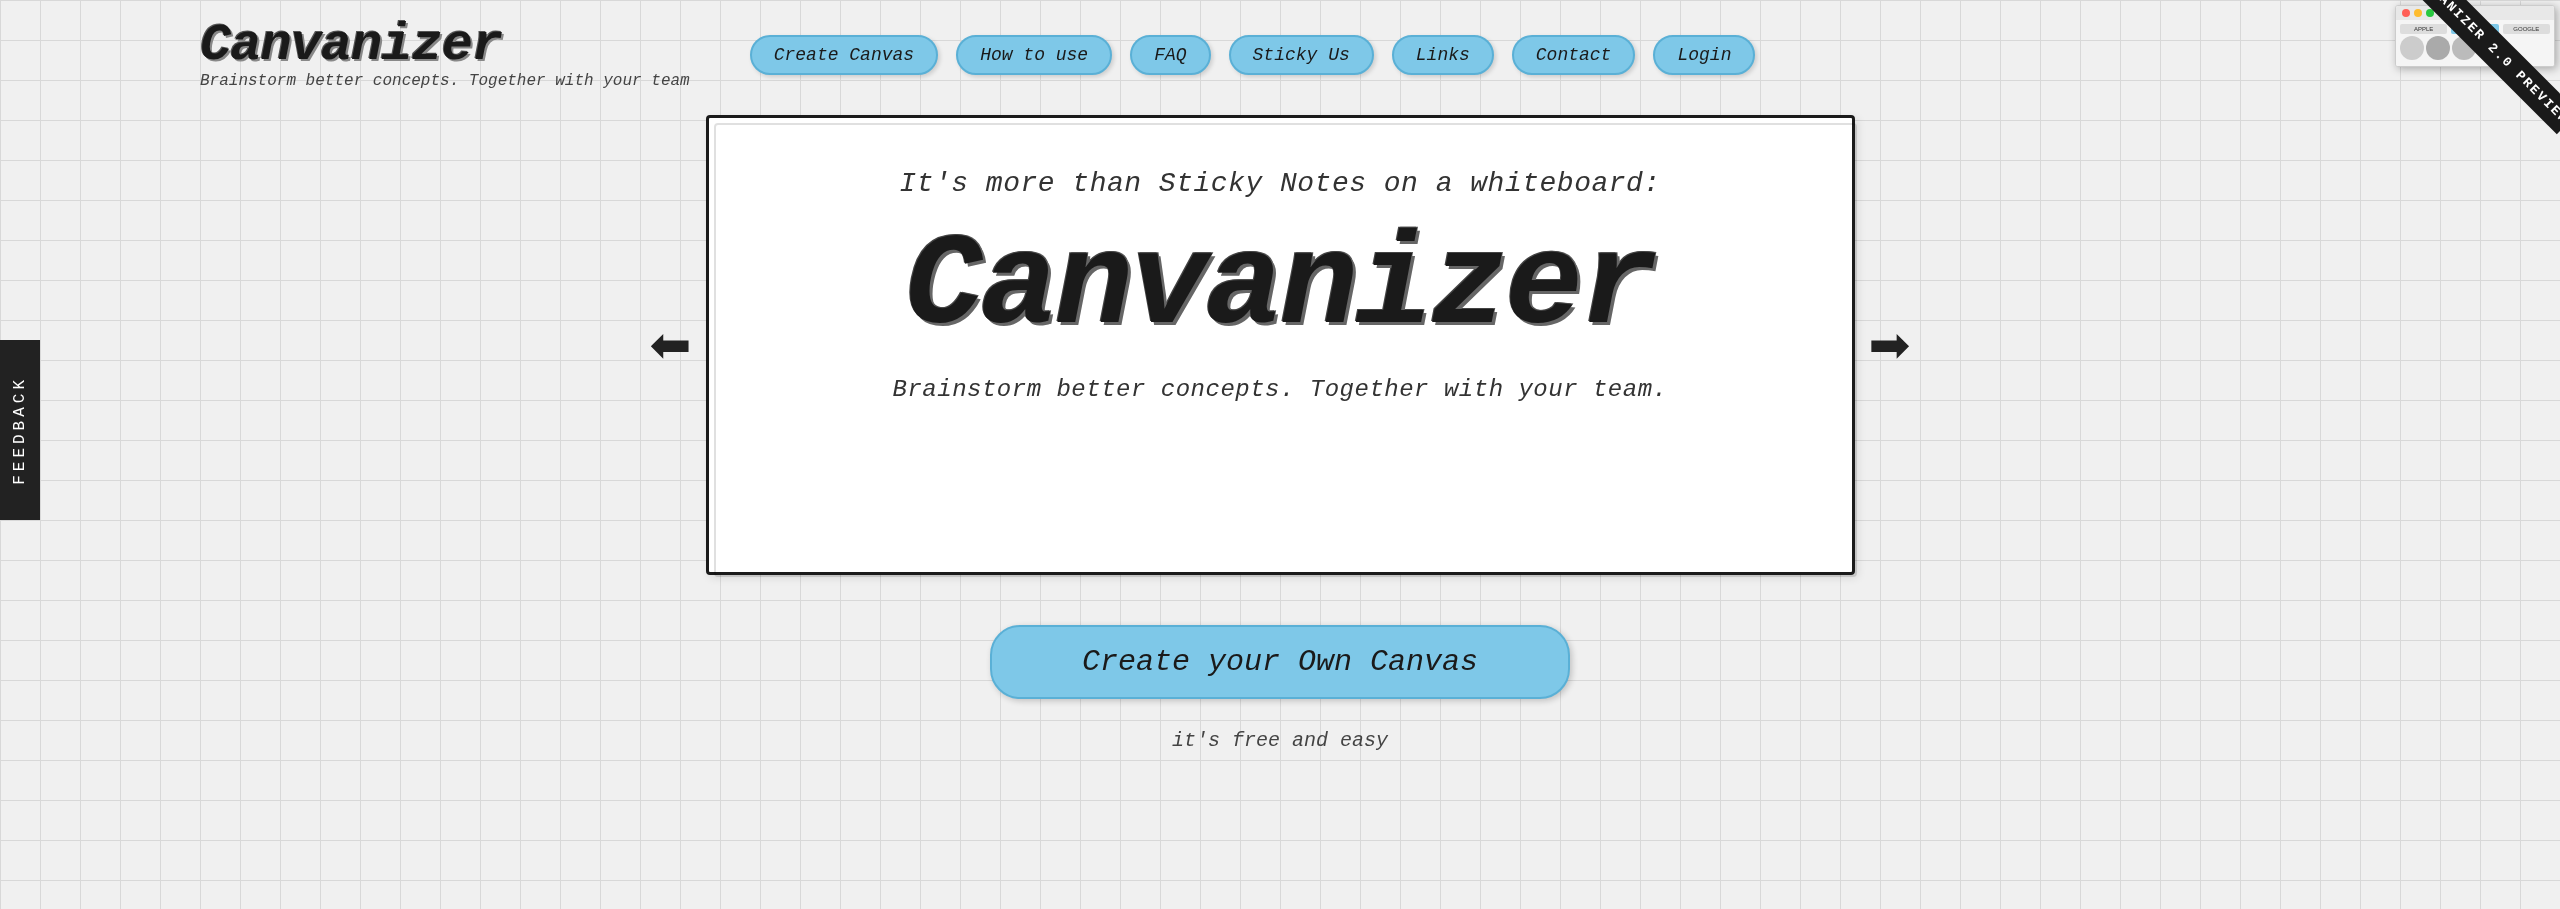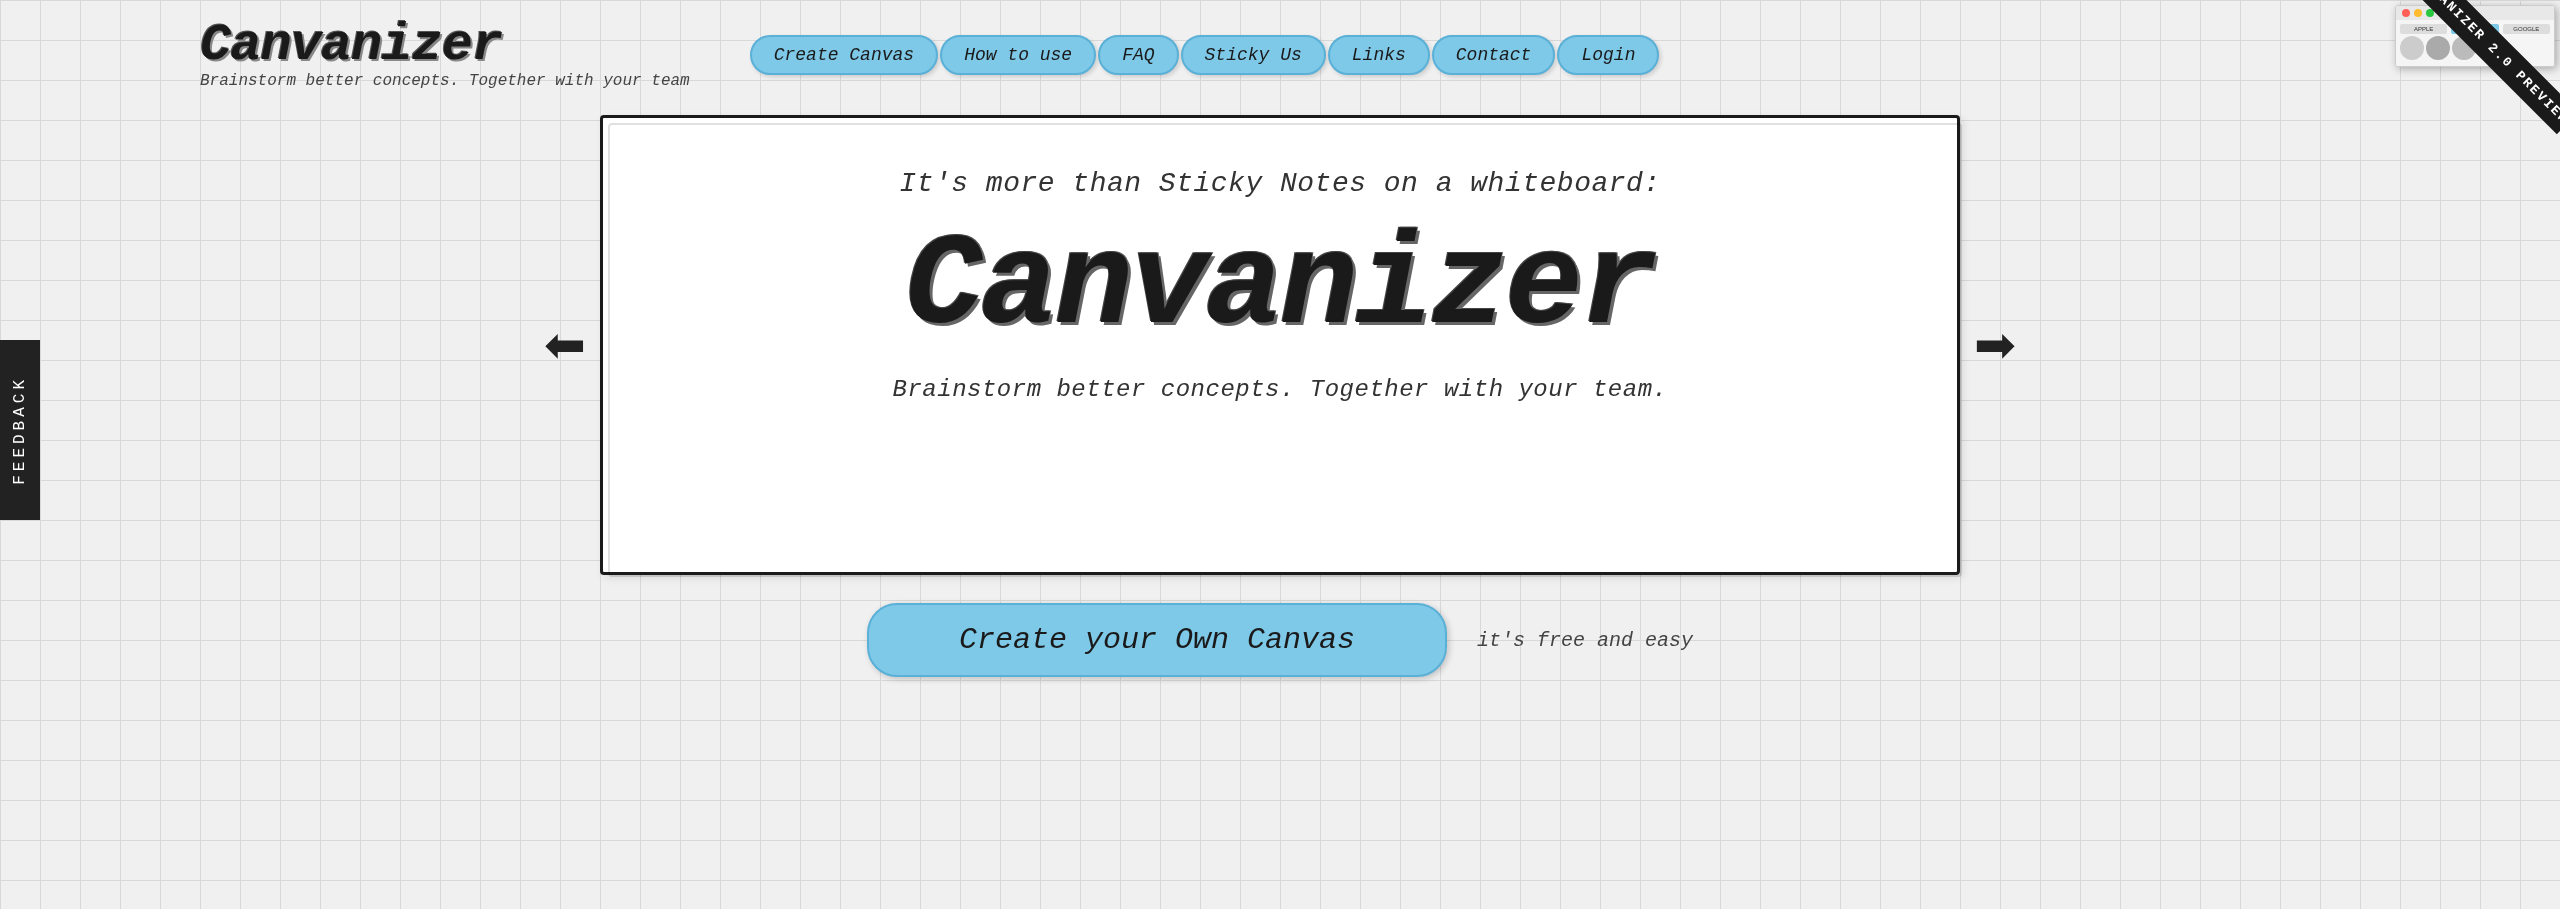--- a/index.html
+++ b/index.html
@@ -48,21 +48,21 @@
     .logo-subtitle {
       font-size: 16px;
       color: #444;
       font-style: italic;
       font-family: 'Courier New', monospace;
     }
 
     
     nav {
       display: flex;
-      gap: 2px;
+      gap: 18px;
       align-items: center;
       margin-left: 20px;
     }
 
     .nav-btn {
       background: #7ec8e8;
       border: 2px solid #5ab0d6;
       border-radius: 20px;
       padding: 8px 22px;
       font-size: 18px;
@@ -141,21 +141,21 @@
       color: #222;
       width: 70px;
       height: 70px;
       display: flex;
       align-items: center;
       justify-content: center;
       flex-shrink: 0;
     }
 
     .main-box {
-      width: 1360px;
+      width: 1149px;
       border: 3px solid #1a1a1a;
       background: white;
       border-radius: 4px;
       padding: 50px 80px 60px 80px;
       display: flex;
       flex-direction: column;
       align-items: center;
       box-shadow: 3px 3px 8px rgba(0,0,0,0.1);
       position: relative;
       min-height: 460px;
@@ -201,23 +201,23 @@
       font-family: 'Courier New', monospace;
       font-size: 24px;
       font-style: italic;
       color: #333;
       text-align: center;
       letter-spacing: 0.5px;
     }
 
     
     .cta-section {
-      margin-top: 28px;
-      display: flex;
-      flex-direction: row;
+      margin-top: 50px;
+      display: flex;
+      flex-direction: column;
       align-items: center;
       gap: 30px;
     }
 
     .cta-btn {
       background: #7ec8e8;
       border: 2px solid #5ab0d6;
       border-radius: 30px;
       padding: 18px 90px;
       font-size: 30px;

